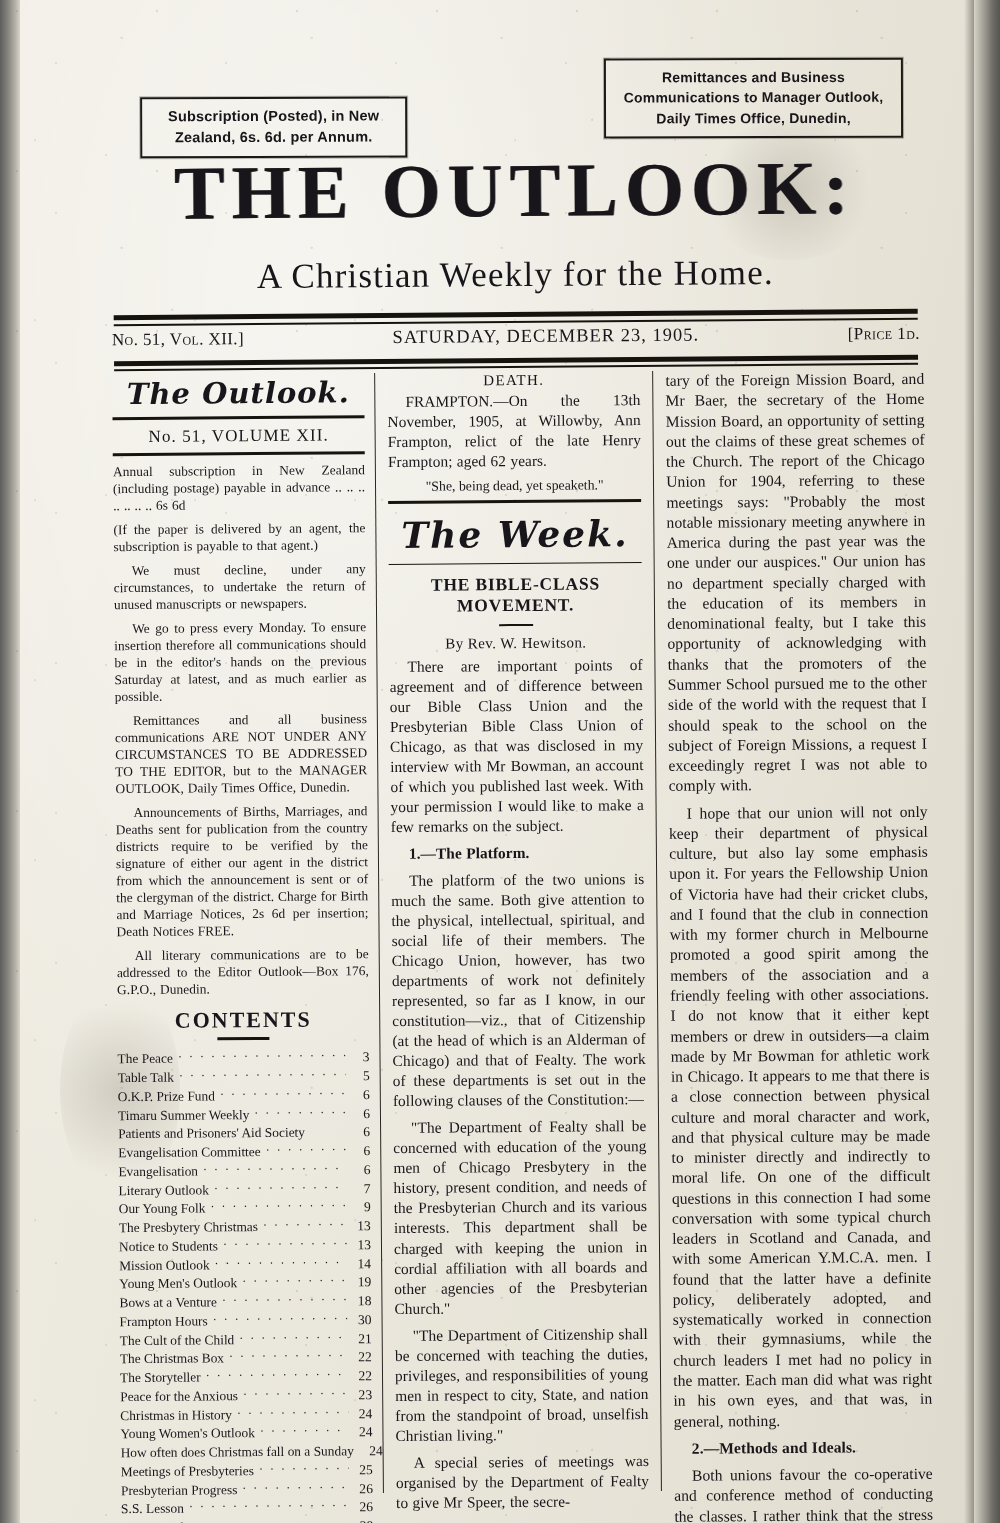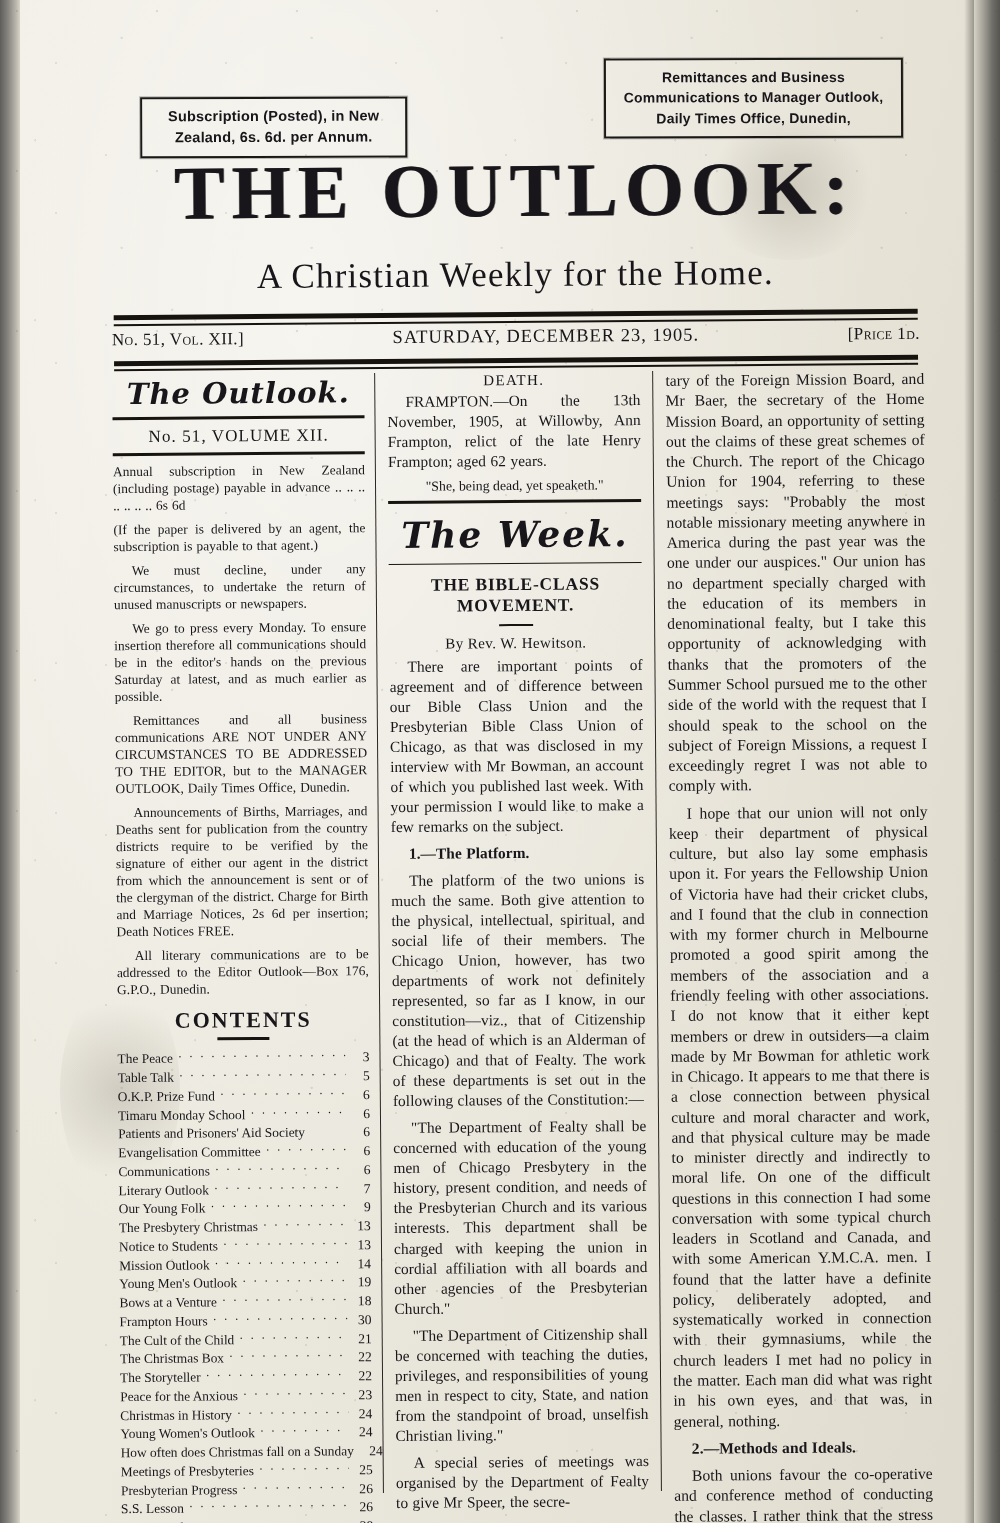--- a/index.html
+++ b/index.html
@@ -324,36 +324,36 @@
               <span class="nm">Table Talk</span>
               <span class="fill">········································</span>
               <span class="pg">5</span>
             </div>
             <div class="dots-line">
               <span class="nm">O.K.P. Prize Fund</span>
               <span class="fill">········································</span>
               <span class="pg">6</span>
             </div>
             <div class="dots-line">
-              <span class="nm">Timaru Monday School</span>
+              <span class="nm">Timaru Summer Weekly</span>
               <span class="fill">········································</span>
               <span class="pg">6</span>
             </div>
             <div class="dots-line long">
               <span class="nm">Patients and Prisoners' Aid Society</span>
               <span class="fill"></span>
               <span class="pg">6</span>
             </div>
             <div class="dots-line">
               <span class="nm">Evangelisation Committee</span>
               <span class="fill">········································</span>
               <span class="pg">6</span>
             </div>
             <div class="dots-line">
-              <span class="nm">Communications</span>
+              <span class="nm">Evangelisation</span>
               <span class="fill">········································</span>
               <span class="pg">6</span>
             </div>
             <div class="dots-line">
               <span class="nm">Literary Outlook</span>
               <span class="fill">········································</span>
               <span class="pg">7</span>
             </div>
             <div class="dots-line">
               <span class="nm">Our Young Folk</span>

